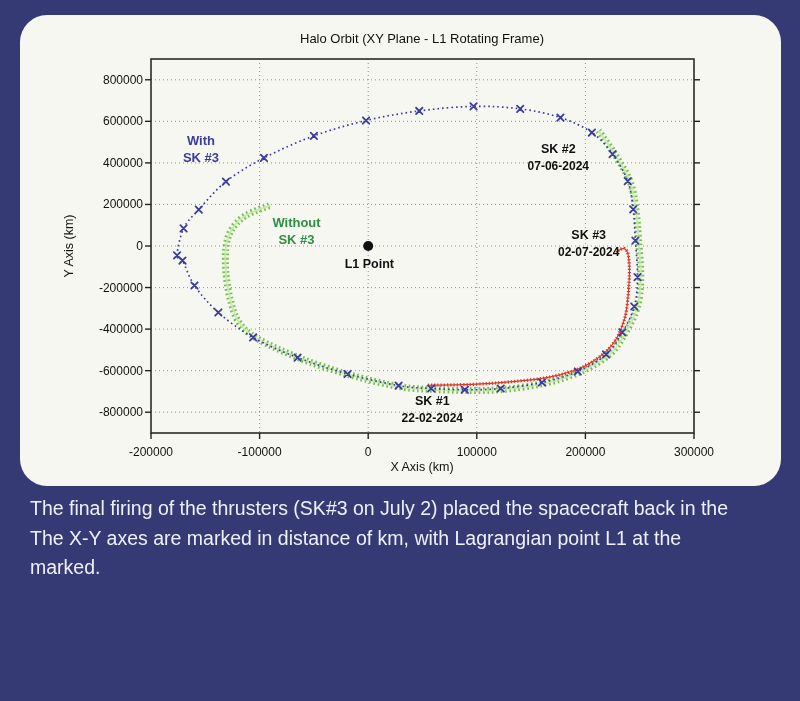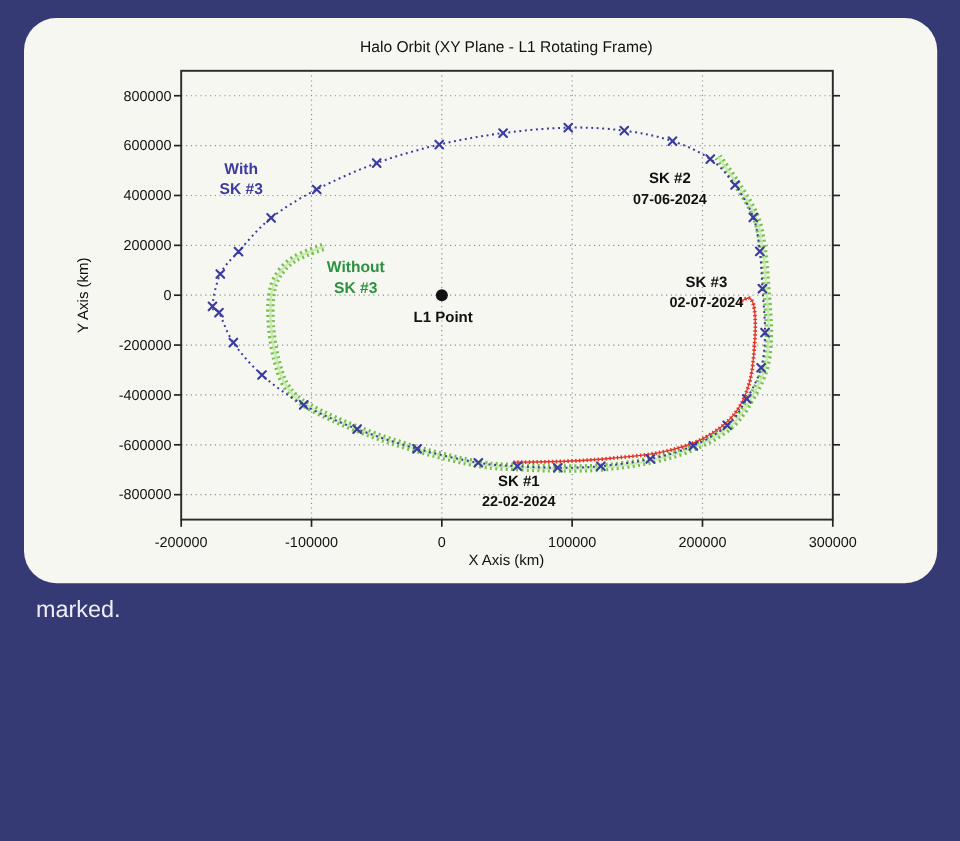--- a/index.html
+++ b/index.html
@@ -133,15 +133,17 @@
         <text x="432.3" y="404.9" text-anchor="middle" class="ann" font-size="12.5" fill="#111111">SK #1</text>
         <text x="432.3" y="421.9" text-anchor="middle" class="ann" font-size="12" fill="#111111">22-02-2024</text>
         <text x="369.3" y="268.0" text-anchor="middle" class="ann" font-size="12.5" fill="#111111">L1 Point</text>
       </g>
     <text class="title-text" x="422" y="43" text-anchor="middle">Halo Orbit (XY Plane - L1  Rotating Frame)</text>
     <text class="axis-label" x="422" y="471" text-anchor="middle">X Axis (km)</text>
     <text class="axis-label" transform="translate(73,246) rotate(-90)" text-anchor="middle">Y Axis (km)</text>
   </svg>
 
   <div class="caption">
+      <div>The final firing of the thrusters (SK#3 on July 2) placed the spacecraft back in the</div>
+      <div>The X-Y axes are marked in distance of km, with Lagrangian point L1 at the</div>
       <div>marked.</div>
     </div>
 </div>
 
 </body></html>

